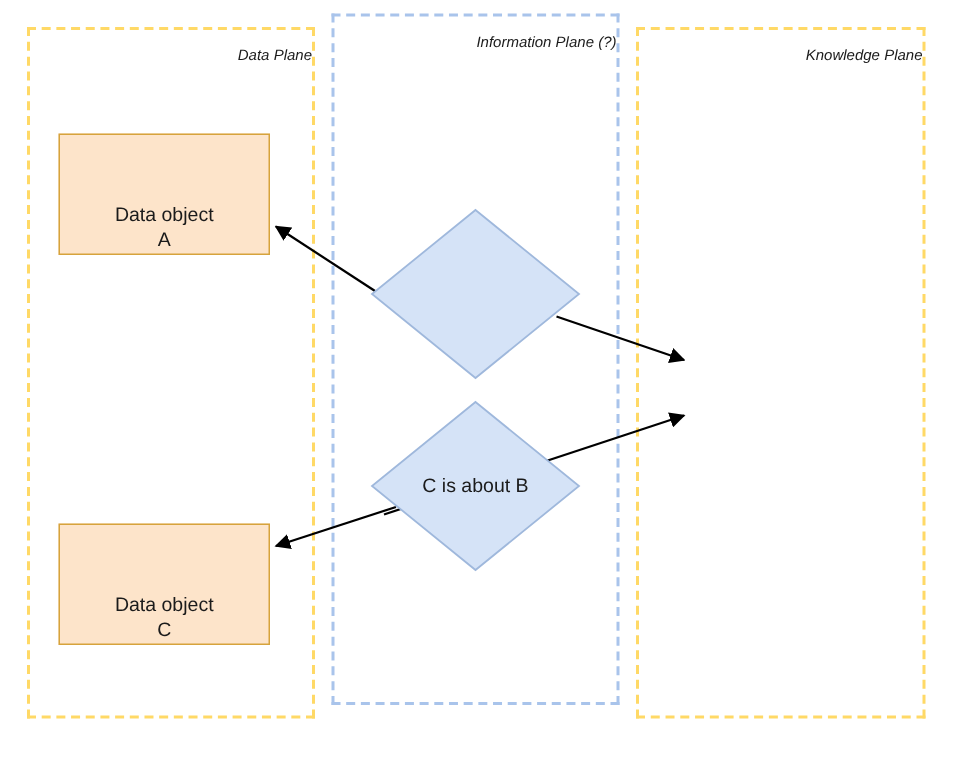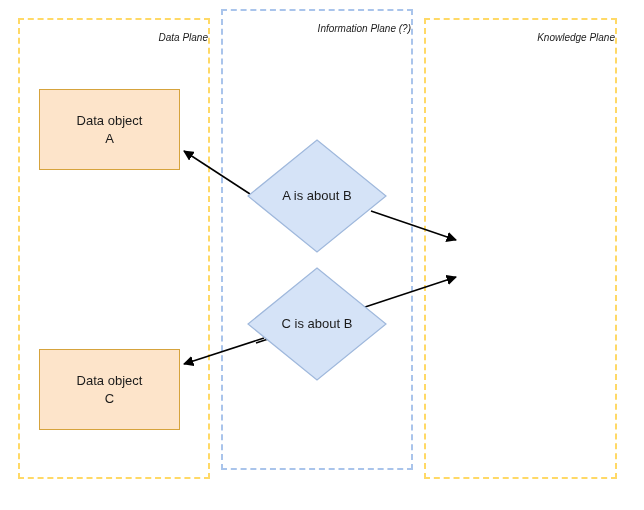--- a/index.html
+++ b/index.html
@@ -60,21 +60,21 @@
     white-space: nowrap;
   }
 
   
   .node {
     position: absolute;
     box-sizing: border-box;
     background: #fde4ca;
     border: 1.4px solid #d6a33c;
     display: flex;
-    align-items: center;
+    align-items: flex-end;
     justify-content: center;
     text-align: center;
     font-size: 13px;
     color: #1b1b1b;
     line-height: 1.35;
     white-space: pre-line;
     font-family: "Liberation Sans", sans-serif;
   }
   .node-rect { border-radius: 0; }
   .node-round { border-radius: 10px; }
@@ -158,21 +158,20 @@
 
     <line class="edge-line" x1="264" y1="338" x2="184" y2="364" marker-end="url(#arrowhead)"></line>
 
     <line class="edge-line" x1="256" y1="343" x2="456" y2="277" marker-end="url(#arrowhead)"></line>
 
     <polygon class="diamond-shape" points="317,140 386,196 317,252 248,196"></polygon>
 
     <polygon class="diamond-shape" points="317,268 386,324 317,380 248,324"></polygon>
   </svg>
 
-  <div class="diamond-label dl-1">A is about B</div>
   <div class="diamond-label dl-2">C is about B</div>
 
   <div class="node node-rect node-data-a">
     <span>Data object
 A</span>
   </div>
 
   <div class="node node-rect node-data-c">
     <span>Data object
 C</span>

